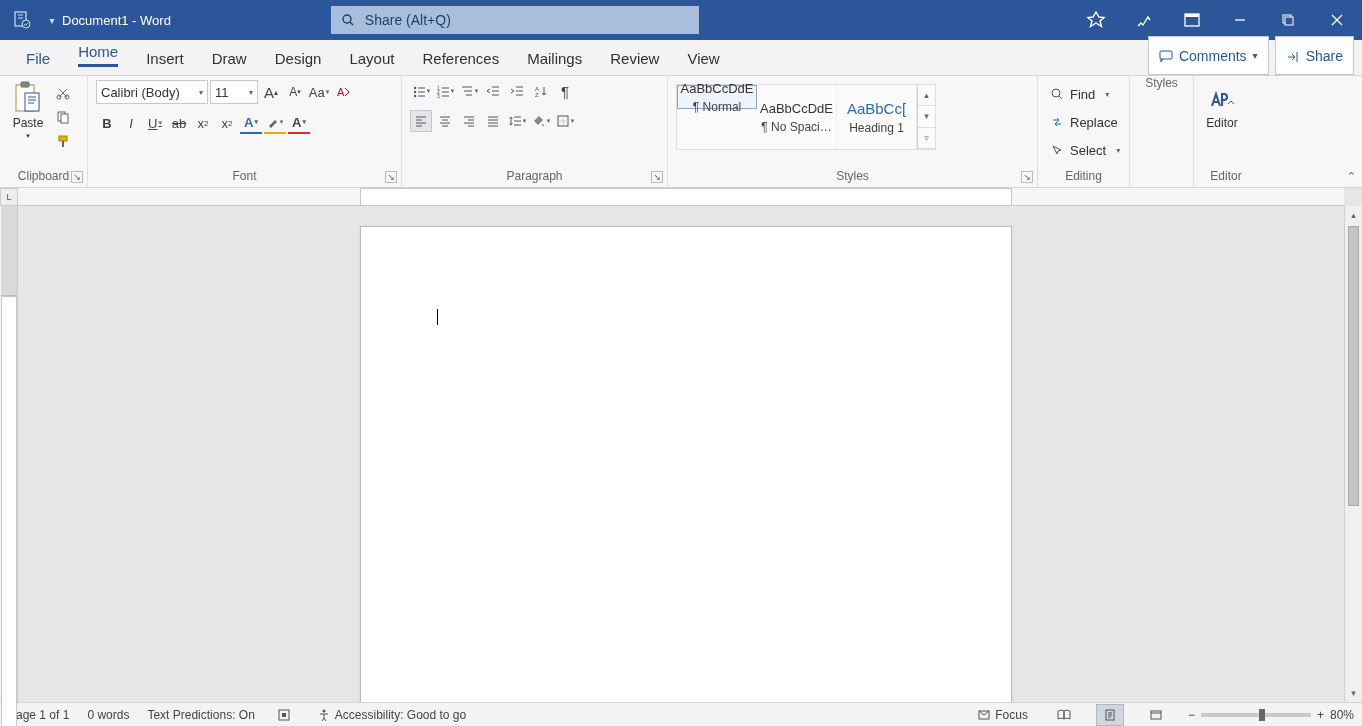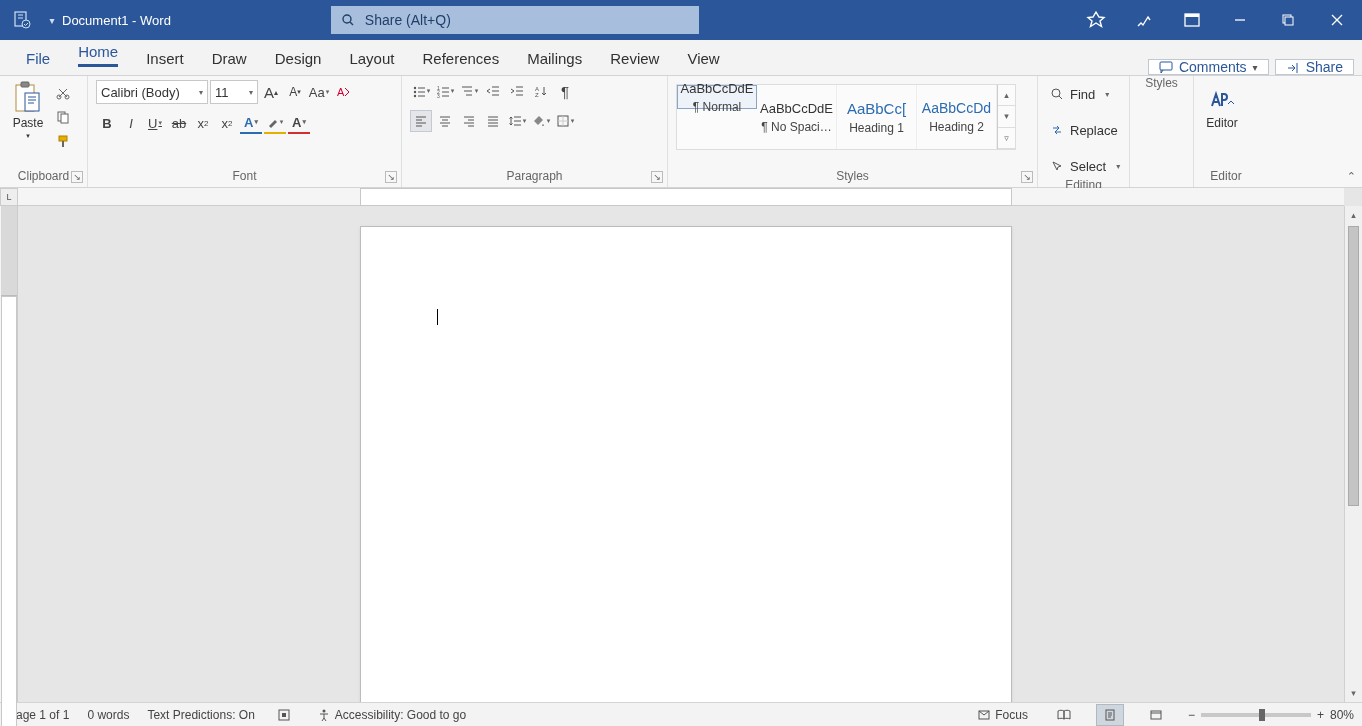--- a/index.html
+++ b/index.html
@@ -16,21 +16,21 @@
 .tb-btn { width:48px; height:40px; display:flex; align-items:center; justify-content:center; color:#fff; }
 .tb-btn.wide { width:50px; }
 
 
 .tabs-row { height:36px; background:#f3f3f3; display:flex; align-items:flex-end; padding-left:12px; gap:0; border-bottom:1px solid #d4d4d4; position:relative; }
 .tab { padding:6px 14px 8px; font-size:15px; color:#323130; cursor:pointer; }
 .tab.file { color:#2b579a; font-weight:400; }
 .tab.active { color:#2b579a; }
 .tab.active::after { content:""; display:block; height:3px; background:#2b579a; margin-top:4px; }
 .tabs-right { margin-left:auto; display:flex; align-items:center; padding-right:8px; gap:6px; }
-.pill { height:16px; border:1px solid #c0c8d2; background:#fff; display:flex; align-items:center; padding:0 10px; font-size:14px; color:#2b579a; gap:6px; cursor:pointer; }
+.pill { height:39px; border:1px solid #c0c8d2; background:#fff; display:flex; align-items:center; padding:0 10px; font-size:14px; color:#2b579a; gap:6px; cursor:pointer; }
 .pill .chev { font-size:10px; color:#555; }
 
 
 .ribbon { height:112px; background:#f7f7f7; border-bottom:1px solid #d4d4d4; display:flex; position:relative; }
 .group { border-right:1px solid #e0e0e0; display:flex; flex-direction:column; }
 .group-body { flex:1; display:flex; align-items:flex-start; padding:4px 8px 0; gap:4px; }
 .group-label { height:18px; font-size:12px; color:#666; text-align:center; position:relative; }
 .group-label .launcher { position:absolute; right:4px; top:2px; width:12px; height:12px; font-size:9px; color:#666; border:1px solid #bbb; display:flex; align-items:center; justify-content:center; }
 
 .vcol { display:flex; flex-direction:column; align-items:center; gap:2px; padding:2px 4px; font-size:12px; color:#333; }
@@ -354,36 +354,32 @@
           <div>¶ Normal</div>
         </div>
         <div class="gal-item">
           <div class="gal-prev">AaBbCcDdE</div>
           <div>¶ No Spaci…</div>
         </div>
         <div class="gal-item">
           <div class="gal-prev h1">AaBbCc[</div>
           <div>Heading 1</div>
         </div>
-        <div class="gal-item">
-          <div class="gal-prev h2">AaBbCcDd</div>
-          <div>Heading 2</div>
-        </div>
         <div class="gal-ctrl">
           <div>▴</div>
           <div>▾</div>
           <div>▿</div>
         </div>
       </div>
     </div>
     <div class="group-label"><span>Styles</span><span class="launcher">↘</span></div>
   </div>
 
   <div class="group" style="width:92px;">
-    <div class="group-body" style="flex-direction:column;gap:12px;padding-top:6px;text-align:right;">
+    <div class="group-body" style="flex-direction:column;gap:4px;padding-top:6px;text-align:right;">
       <div class="edit-item">
           <svg width="14" height="14">
             <circle cx="6" cy="6" r="4" fill="none" stroke="#555"></circle>
             <path d="M9 9l3 3" stroke="#555"></path>
           </svg>
           <span>Find</span>
           <span class="chev">▾</span>
         </div>
       <div class="edit-item">
           <svg width="14" height="14">

